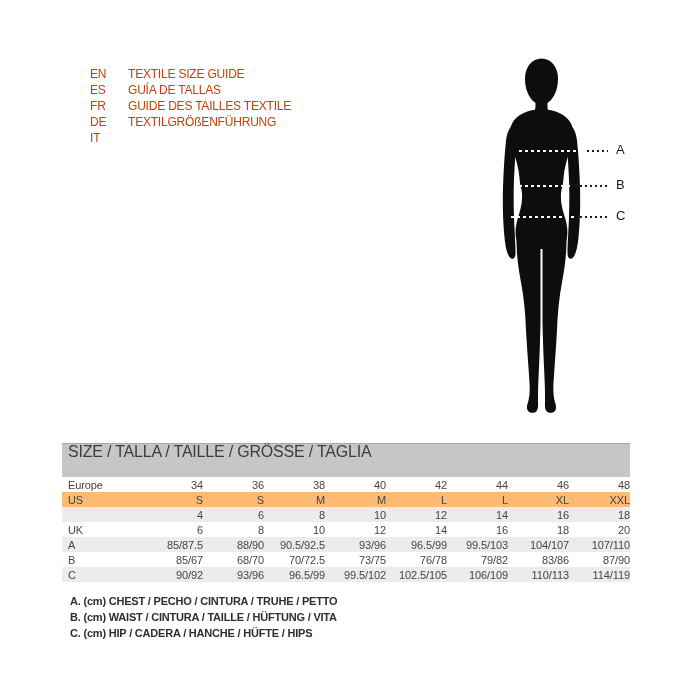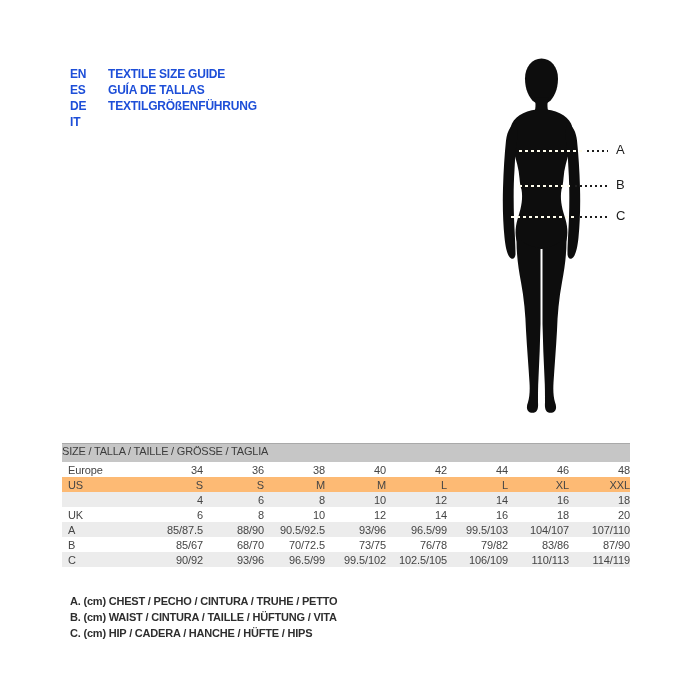--- a/index.html
+++ b/index.html
@@ -2,22 +2,22 @@
 <html><head>
 <meta charset="utf-8">
 <style>
   html,body{margin:0;padding:0;background:#fff;}
   .canvas{
     position:relative;width:700px;height:700px;background:#ffffff;overflow:hidden;
     font-family:"Liberation Sans", sans-serif;color:#3a3a3a;
   }
   
   .lang-list{position:absolute;left:70px;top:66px;}
-  .lang-row{display:flex;height:16px;line-height:16px;font-size:12px;font-weight:700;
-            color:#1d4ed8;letter-spacing:-0.2px;}
+  .lang-row{display:flex;height:16px;line-height:16px;font-size:12px;font-weight:400;
+            color:#c2410c;letter-spacing:-0.2px;margin-left:20px;}
   .lang-code{width:38px;}
   
   .figure-svg{position:absolute;left:494px;top:57px;width:95px;height:361px;}
   
   .mline{position:absolute;height:2px;}
   .mline .seg-body{display:inline-block;height:2px;vertical-align:top;
      background:repeating-linear-gradient(90deg,#fffdec 0 3px,transparent 3px 6px);}
   .mline .seg-out{display:inline-block;height:2px;vertical-align:top;
      background:repeating-linear-gradient(90deg,#1d1d1d 0 2px,transparent 2px 5px);}
   .mlabel{position:absolute;left:100%;margin-left:8px;top:-8px;font-size:13px;color:#1d1d1d;
@@ -26,21 +26,21 @@
   .ml-a .seg-body{width:65px;} .ml-a .seg-out{width:21px;margin-left:3px;}
   .ml-b{top:185px;left:519px;width:89px;}
   .ml-b .seg-body{width:52px;} .ml-b .seg-out{width:33px;margin-left:4px;}
   .ml-c{top:216px;left:511px;width:97px;}
   .ml-c .seg-body{width:66px;} .ml-c .seg-out{width:28px;margin-left:3px;}
   
   .section-title{position:absolute;left:70px;top:416px;font-size:12px;font-weight:700;
      color:#2b2b2b;letter-spacing:-0.2px;}
   
   .size-table{position:absolute;left:62px;top:443px;width:568px;border-top:1px solid #a9a9a9;}
-  .size-table-header{height:18px;line-height:15px;font-size:11px;
+  .size-table-header{height:33px;line-height:15px;padding-left:6px;font-size:16px;
      color:#3c3c3c;letter-spacing:-0.2px;}
   .t-row{display:flex;height:15px;line-height:17px;font-size:11px;color:#454545;
      letter-spacing:-0.1px;}
   .t-label{width:80px;padding-left:6px;text-align:left;box-sizing:border-box;}
   .t-cell{width:61px;text-align:right;}
   
   .legend{position:absolute;left:70px;top:593px;}
   .legend-line{height:16px;line-height:16px;font-size:11px;font-weight:700;color:#2e2e2e;
      letter-spacing:-0.2px;}
 </style>
@@ -50,20 +50,24 @@
 <div class="canvas">
 
   <div class="lang-list" id="lang-list">
       <div class="lang-row">
         <span class="lang-code">EN</span>
         <span class="lang-label">TEXTILE SIZE GUIDE</span>
       </div>
       <div class="lang-row">
         <span class="lang-code">ES</span>
         <span class="lang-label">GUÍA DE TALLAS</span>
+      </div>
+      <div class="lang-row">
+        <span class="lang-code">FR</span>
+        <span class="lang-label">GUIDE DES TAILLES TEXTILE</span>
       </div>
       <div class="lang-row">
         <span class="lang-code">DE</span>
         <span class="lang-label">TEXTILGRÖßENFÜHRUNG</span>
       </div>
       <div class="lang-row">
         <span class="lang-code">IT</span>
       </div>
     </div>
 

